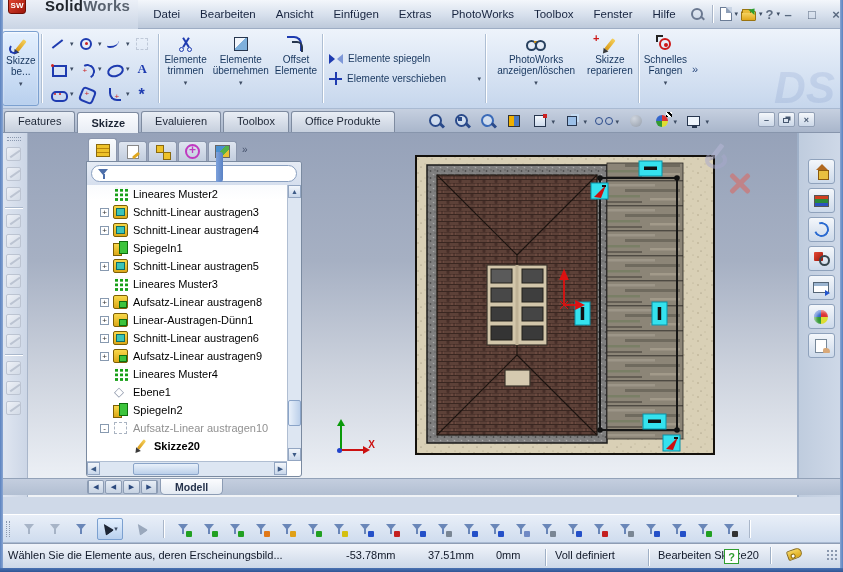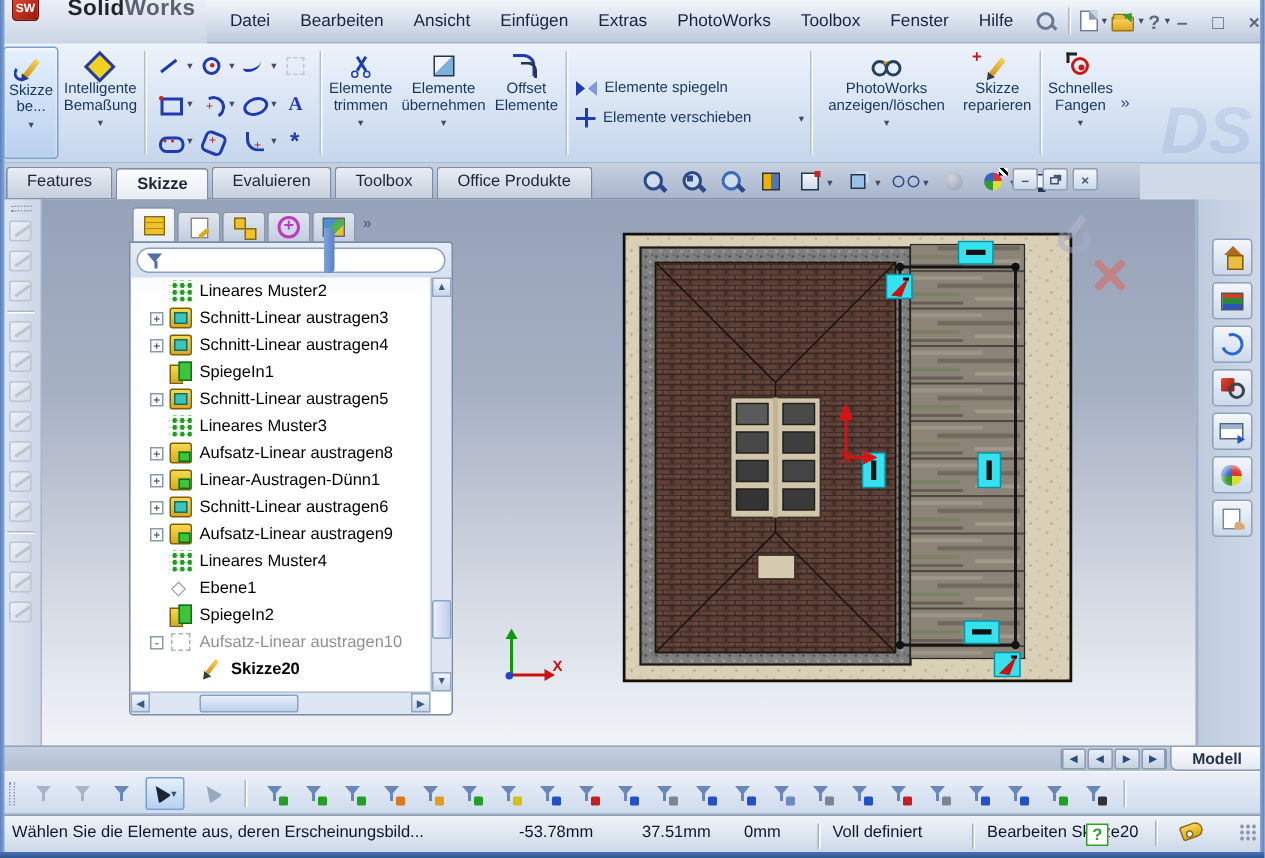--- a/index.html
+++ b/index.html
@@ -97,21 +97,21 @@
   .s-mirror{position:relative;width:14px;height:12px;flex:none;}
   .s-mirror::before{content:"";position:absolute;left:0;top:1px;border-top:5px solid transparent;border-bottom:5px solid transparent;border-left:6px solid #1e3bb0;}
   .s-mirror::after{content:"";position:absolute;right:0;top:1px;border-top:5px solid transparent;border-bottom:5px solid transparent;border-right:6px solid #7e98d8;}
   .s-pattern{width:13px;height:13px;flex:none;background-image:radial-gradient(circle,#2244cc 1.6px,transparent 1.7px);background-size:4.5px 4.5px;background-position:1px 1px;}
   .s-move{position:relative;width:13px;height:13px;flex:none;}
   .s-move::before{content:"";position:absolute;left:5.5px;top:0;width:2px;height:13px;background:#1e3bb0;}
   .s-move::after{content:"";position:absolute;left:0;top:5.5px;width:13px;height:2px;background:#1e3bb0;}
   .cmd-chevron{align-self:center;font-size:11px;color:#2c4a7e;margin-left:2px;}
   .watermark{position:absolute;right:8px;top:34px;font-size:44px;font-style:italic;font-weight:bold;color:#4a6ab0;opacity:.13;pointer-events:none;}
   
-  .tabrow{position:absolute;left:0;top:109px;width:760px;height:24px;background:linear-gradient(#c6d0e0,#a9b6cb);border-bottom:1px solid #8795ac;text-align:center;}
+  .tabrow{position:absolute;left:0;top:109px;width:843px;height:24px;background:linear-gradient(#c6d0e0,#a9b6cb);border-bottom:1px solid #8795ac;text-align:center;}
   .rtabs{position:absolute;left:4px;bottom:0;display:flex;gap:2px;}
   .rtab{padding:3px 13px 4px;font-size:11px;color:#1d2636;background:linear-gradient(#e9eef5,#c6cfdd);border:1px solid #7e8ba0;border-bottom:none;border-radius:3px 3px 0 0;cursor:default;}
   .rtab.active{background:linear-gradient(#fbfcfe,#e8edf4);font-weight:bold;position:relative;top:1px;padding-top:4px;}
   .vtools{position:absolute;left:424px;top:1px;display:flex;align-items:center;gap:3px;}
   .vbtn{width:23px;height:21px;display:flex;align-items:center;justify-content:center;position:relative;border-radius:2px;}
   .vbtn .dd{display:none;position:absolute;right:-4px;top:8px;}
   .vbtn.has-dd{margin-right:6px;}
   .vbtn.has-dd .dd{display:block;}
   .vbtn.disabled{opacity:.8;}
   .vbtn .b{position:relative;}
@@ -194,21 +194,21 @@
   .i-ghost .ticon::before{content:"";position:absolute;inset:1px;border:1.5px dashed #aab4c2;}
   .i-sketch .ticon .pencil{position:absolute;left:6px;top:0;width:3px;height:11px;}
   
   .vscroll{position:absolute;right:0;top:23px;bottom:15px;width:14px;background:#dde6f2;border-left:1px solid #b0bed2;}
   .sbtn{position:absolute;left:0;width:13px;height:13px;background:linear-gradient(#f2f6fb,#c9d7ea);border:1px solid #93a6c2;font-size:7px;color:#3c5higher;color:#3c5a86;display:flex;align-items:center;justify-content:center;}
   .vthumb{position:absolute;left:0;width:13px;height:26px;top:215px;background:linear-gradient(90deg,#e8f0fa,#bcd0ea);border:1px solid #8aa4c8;border-radius:2px;}
   .hscroll{position:absolute;left:0;bottom:0;right:14px;height:15px;background:#dde6f2;border-top:1px solid #b0bed2;}
   .hthumb{position:absolute;left:46px;top:1px;width:66px;height:12px;background:linear-gradient(#e8f0fa,#bcd0ea);border:1px solid #8aa4c8;border-radius:2px;}
   .splitter{position:absolute;left:216px;top:152px;width:7px;height:30px;background:linear-gradient(90deg,#7ea2dc,#5a82c4);border-radius:0 3px 3px 0;z-index:21;}
   
-  .doctabs{position:absolute;left:0;top:497px;width:843px;height:17px;background:linear-gradient(#c4cedf,#b2bfd2);border-top:1px solid #93a2b8;display:flex;align-items:stretch;padding-left:86px;font-size:10.5px;justify-content:flex-end;}
+  .doctabs{position:absolute;left:0;top:478px;width:843px;height:17px;background:linear-gradient(#c4cedf,#b2bfd2);border-top:1px solid #93a2b8;display:flex;align-items:stretch;padding-left:86px;font-size:10.5px;}
   .navbtn{width:17px;display:flex;align-items:center;justify-content:center;font-size:7px;color:#2c4a7e;background:linear-gradient(#e8eef6,#c6d2e2);border:1px solid #8c9cb4;border-radius:2px;margin:1px 0 1px 1px;}
   .navbtn.first{border-left-width:2px;}
   .navbtn.last{border-right-width:2px;}
   .dtab{padding:1px 14px 0;display:flex;align-items:center;background:linear-gradient(#c9d3e2,#b6c3d6);border:1px solid #8c9cb4;border-top:none;border-radius:0 0 5px 5px;color:#24314a;margin-left:2px;}
   .dtab.active{background:linear-gradient(#fbfcfe,#e4eaf2);font-weight:bold;}
   
   .filterbar{position:absolute;left:0;top:514px;width:843px;height:29px;background:linear-gradient(#e9eff8,#cfdcee);border-top:1px solid #fff;border-bottom:1px solid #a9bad2;display:flex;align-items:center;gap:5px;padding-left:6px;}
   .grip-h{width:4px;height:16px;border-left:1px dotted #8a98ae;border-right:1px dotted #8a98ae;margin-right:4px;}
   .fbtn{width:21px;height:21px;display:flex;align-items:center;justify-content:center;position:relative;border-radius:2px;}
   .fbtn .funnel{opacity:.8;}
@@ -284,28 +284,20 @@
 
   <div class="cmdbar">
     <div class="bb active">
       <div class="bi">
           <span class="pencil"></span>
           <span class="arc-blue"></span>
         </div>
       <div class="lbl">
           <span>Skizze</span>
           <span>be...</span>
-        </div>
-      <span class="dd">▾</span>
-    </div>
-    <div class="bb b-dim">
-      <div class="bi"></div>
-      <div class="lbl">
-          <span>Intelligente</span>
-          <span>Bemaßung</span>
         </div>
       <span class="dd">▾</span>
     </div>
     <div class="vsep"></div>
     <div class="sgrid">
 
     <div class="tool g-line has-dd">
           <span class="g"></span>
           <span class="dd">▾</span>
         </div>

